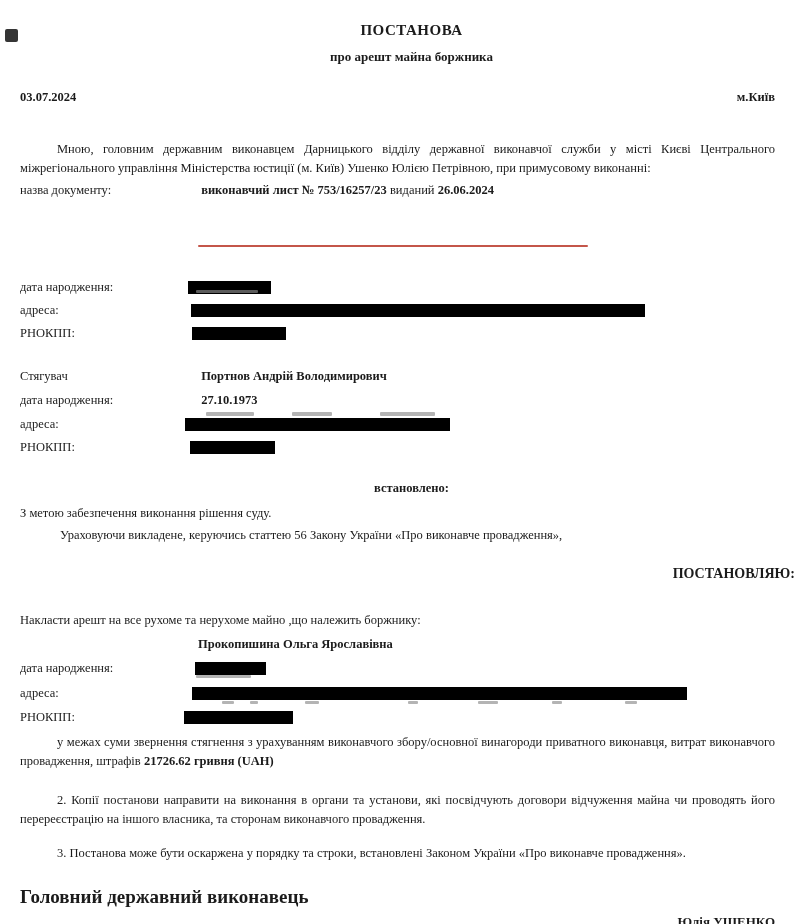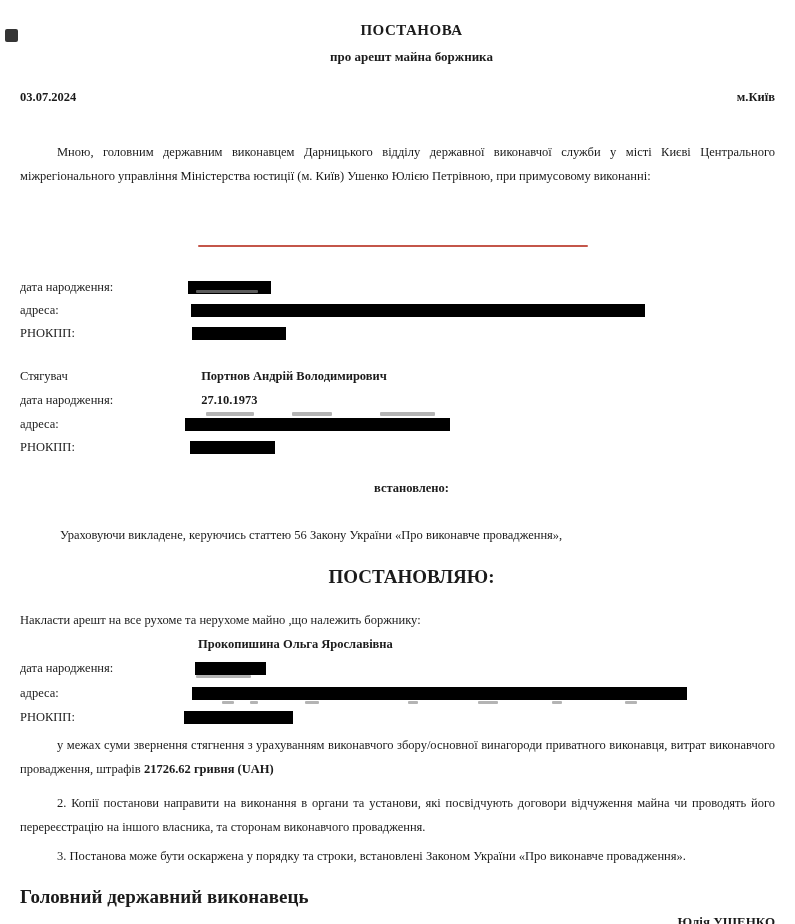--- a/index.html
+++ b/index.html
@@ -14,21 +14,21 @@
     overflow: hidden;
   }
   .abs { position: absolute; }
   .center { left: 0; right: 0; text-align: center; padding-left: 28px; }
   .bold { font-weight: bold; }
   .para {
     left: 20px;
     width: 755px;
     text-align: justify;
     text-indent: 37px;
-    line-height: 24px;
+    line-height: 19px;
   }
   .row { left: 20px; width: 755px; white-space: nowrap; }
   .row .label { display: inline-block; width: 178px; vertical-align: top; }
   .corner-mark {
     left: 5px; top: 29px; width: 13px; height: 13px;
     background: #353535; border-radius: 2px;
   }
   .redaction {
     display: inline-block;
     background: #000000;
@@ -61,20 +61,26 @@
   <div class="abs corner-mark"></div>
 
   <div class="abs center title bold">ПОСТАНОВА</div>
   <div class="abs center subtitle bold">про арешт майна боржника</div>
 
   <div class="abs bold" style="left:20px; top:90px;">03.07.2024</div>
   <div class="abs bold" style="right:20px; top:90px;">м.Київ</div>
 
   <div class="abs para" style="top:140px;">Мною, головним державним виконавцем Дарницького відділу державної виконавчої служби у місті Києві Центрального міжрегіонального управління Міністерства юстиції (м. Київ) Ушенко Юлією Петрівною, при примусовому виконанні:</div>
 
+  <div class="abs row" style="top:183px;">
+    <span class="label">назва документу:</span>
+    <span class="bold">виконавчий лист № 753/16257/23</span>
+    <span>виданий</span>
+    <span class="bold">26.06.2024</span>
+  </div>
 
 
   <div class="abs red-underline"></div>
 
   <div class="abs row" style="top:280px;">
     <span class="label">дата народження:</span>
     <span class="redaction" style="width:83px; margin-left:-13px;"></span>
   </div>
   <div class="ghost" style="left:196px; top:290px; width:62px;"></div>
   <div class="abs row" style="top:303px;">
@@ -100,23 +106,24 @@
   <div class="abs row" style="top:417px;">
     <span class="label">адреса:</span>
     <span class="redaction" style="width:265px; margin-left:-16px;"></span>
   </div>
   <div class="abs row" style="top:440px;">
     <span class="label">РНОКПП:</span>
     <span class="redaction" style="width:85px; margin-left:-11px;"></span>
   </div>
 
   <div class="abs center bold" style="top:481px;">встановлено:</div>
+  <div class="abs" style="left:20px; top:506px;">З метою забезпечення виконання рішення суду.</div>
   <div class="abs" style="left:60px; top:528px;">Ураховуючи викладене, керуючись статтею 56 Закону України «Про виконавче провадження»,</div>
 
-  <div class="abs center bold" style="top:566px; font-size:19px;">ПОСТАНОВЛЯЮ:</div>
+  <div class="abs center bold" style="top:566px; font-size:14px;text-align:right;">ПОСТАНОВЛЯЮ:</div>
 
   <div class="abs" style="left:20px; top:613px;">Накласти арешт на все рухоме та нерухоме майно ,що належить боржнику:</div>
 
   <div class="abs bold" style="left:198px; top:637px;">Прокопишина Ольга Ярославівна</div>
   <div class="abs row" style="top:661px;">
     <span class="label">дата народження:</span>
     <span class="redaction" style="width:71px; margin-left:-6px;"></span>
   </div>
   <div class="ghost" style="left:196px; top:675px; width:55px;"></div>
   <div class="abs row" style="top:686px;">

